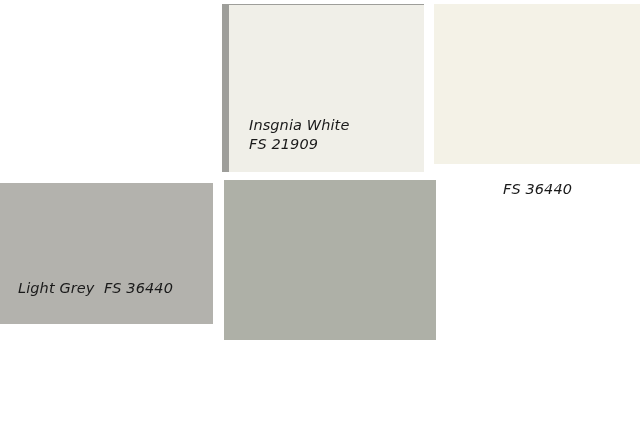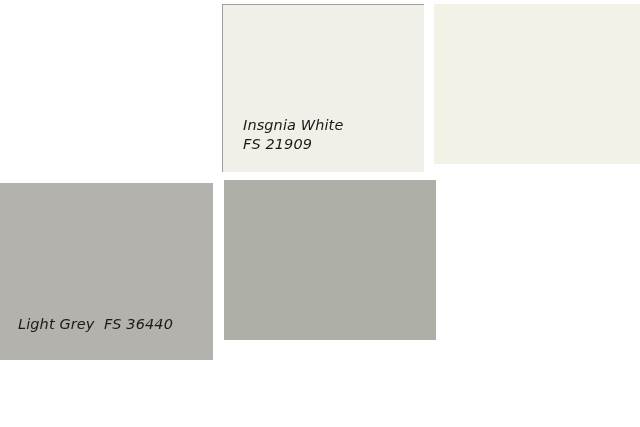--- a/index.html
+++ b/index.html
@@ -56,21 +56,21 @@
     bottom: 20px;
   }
 
   
   #swatch-insignia {
     left: 222px;
     top: 4px;
     width: 202px;
     height: 168px;
     background: #f0efe8;
-    border-left: 1px solid #404040;
+    border-left: 7px solid #404040;
     border-top: 1px solid #c9c9c4;
   }
   #swatch-insignia .swatch-label {
     left: 20px;
     bottom: 18px;
   }
 
   
   #swatch-cream {
     left: 434px;
@@ -78,21 +78,21 @@
     width: 206px;
     height: 160px;
     background: #f4f2e7;
   }
 
   
   #swatch-lightgrey {
     left: 0px;
     top: 183px;
     width: 213px;
-    height: 177px;
+    height: 141px;
     background: #b3b2ad;
     padding-left: 32px;
   }
   #swatch-lightgrey .swatch-label {
     left: 18px;
     bottom: 26px;
   }
 
   
   #swatch-greengrey {
@@ -134,15 +134,16 @@
 
   <div class="swatch" id="swatch-cream" style="background: rgb(244, 242, 231);"></div>
 
   <div class="swatch" id="swatch-lightgrey" style="background: rgb(179, 178, 173);">
     <div class="swatch-label">Light Grey  FS 36440</div>
   </div>
 
   <div class="swatch" id="swatch-greengrey" style="background: rgb(174, 176, 167);"></div>
 
   <div id="caption-block">
+    <div class="caption-line indent">FS 36440</div>
   </div>
 
 </div>
 
 </body></html>

